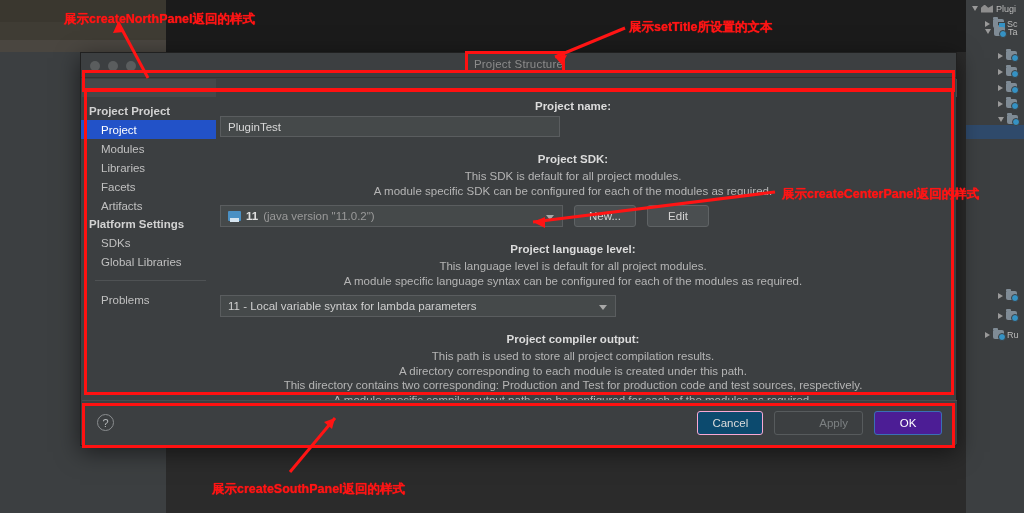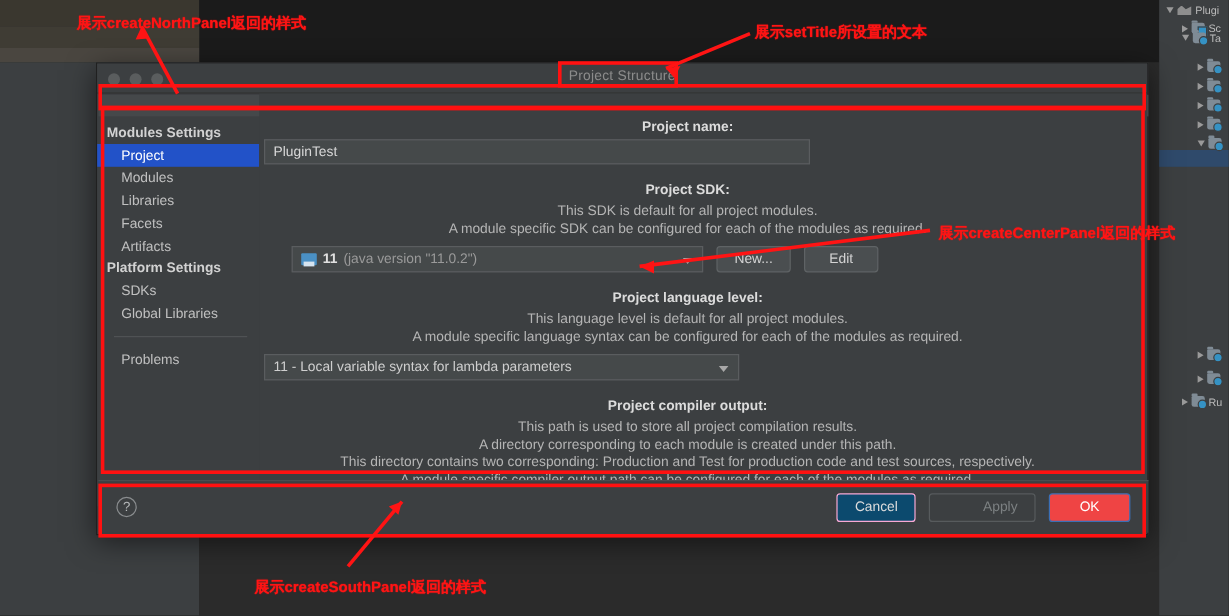--- a/index.html
+++ b/index.html
@@ -69,21 +69,21 @@
   #center { flex: 1; background: #3c3f41; padding: 22px 30px 0 4px; position: relative; }
   .fld-label { font-size: 11.5px; font-weight: bold; color: #dcdcdc; margin-bottom: 4px; }
   .fld-desc  { font-size: 11.5px; color: #b5b5b5; line-height: 14.5px; }
   .block { margin-bottom: 3px; text-align: center; }
   .spacer-lg { height: 13px; }
   .spacer-sm { height: 7px; }
 
   .txtinput { height: 21px; background: #45494a; border: 1px solid #5a5d5f;
               color: #d8d8d8; font-size: 11.5px; display: flex; align-items: center;
               padding: 0 7px; }
-  #project-name-input { width: 455px; }
+  #project-name-input { width: 340px; }
   #out-path-input { width: 610px; position: relative; padding-right: 24px; }
   .fold-btn { position: absolute; right: 4px; top: 3px; width: 14px; height: 11px;
               background: #6f7478; border-radius: 1px 2px 2px 2px; }
   .fold-btn::before { content: ""; position: absolute; left: 0; top: -2px; width: 6px;
                       height: 2px; background: #6f7478; border-radius: 1px 1px 0 0; }
 
   .combo { height: 22px; background: #45494a; border: 1px solid #5a5d5f; color: #cfcfcf;
            font-size: 11.5px; display: flex; align-items: center; padding: 0 7px;
            position: relative; }
   .combo .caret { position: absolute; right: 8px; top: 9px; width: 0; height: 0;
@@ -91,39 +91,39 @@
                   border-top: 5px solid #a8a8a8; }
   #sdk-combo { width: 343px; }
   #lang-combo { width: 396px; }
   .sdk-icon { width: 13px; height: 10px; margin-right: 5px; background: #4a90c4;
               border-radius: 1px; position: relative; flex: none; }
   .sdk-icon::after { content: ""; position: absolute; left: 2px; bottom: -1px; width: 9px;
                      height: 4px; background: #d6e4ef; }
   .sdk-main { color: #e0e0e0; font-weight: bold; margin-right: 5px; }
   .sdk-sub { color: #9a9a9a; }
 
-  .row { display: flex; align-items: center; gap: 11px; margin-left: 23px; }
+  .row { display: flex; align-items: center; gap: 11px; }
   .smallbtn { height: 22px; min-width: 62px; padding: 0 14px; background: #4a4e50;
               border: 1px solid #5f6365; border-radius: 3px; color: #d4d4d4;
               font-size: 11.5px; display: flex; align-items: center; justify-content: center; }
 
   
   #south { position: absolute; left: 1px; bottom: 1px; width: 875px; height: 44px;
            background: #3c3f41; border-top: 1px solid #4b4e50;
            display: flex; align-items: center; padding: 0 15px; }
   #help-btn { width: 17px; height: 17px; border-radius: 50%; border: 1px solid #8a8d8f;
               color: #b6b9bb; font-size: 11px; display: flex; align-items: center;
               justify-content: center; }
   #south-spacer { flex: 1; }
   .dlgbtn { height: 24px; min-width: 64px; padding: 0 14px; border-radius: 3px;
             font-size: 11.5px; display: flex; align-items: center; justify-content: center;
             margin-left: 11px; }
   #cancel-btn { background: #0c4a6e; border: 1px solid #f9a8d4; color: #dcdcdc; }
   #apply-btn  { background: transparent; border: 1px solid #575b5d; color: #7c8082; padding-left: 44px; }
-  #ok-btn     { background: #ef4444; border: 1px solid #3a6fb5; color: #ffffff; min-width: 68px; }
+  #ok-btn     { background: #4c1d95; border: 1px solid #3a6fb5; color: #ffffff; min-width: 68px; }
 
   
   .anno-box { position: absolute; border: 3px solid #ff1111; pointer-events: none; }
   .anno-text { position: absolute; color: #ff1414; font-size: 12.5px; font-weight: bold;
                white-space: nowrap; text-shadow: 0 0 1px #ff1414; }
   .anno-svg { position: absolute; left: 0; top: 0; width: 1024px; height: 513px;
               pointer-events: none; }
 </style>
 </head>
 <body>
@@ -199,21 +199,21 @@
       <span class="tl-dot"></span>
     </div>
     <div id="dlg-title">Project Structure</div>
   </div>
 
   <div id="north-strip"></div>
 
   <div id="dlg-body">
 
     <div id="sidebar">
-      <div class="side-group">Modules Settings</div>
+      <div class="side-group">Project Project</div>
       <div class="side-item sel">Project</div>
       <div class="side-item">Modules</div>
       <div class="side-item">Libraries</div>
       <div class="side-item">Facets</div>
       <div class="side-item">Artifacts</div>
       <div class="side-group">Platform Settings</div>
       <div class="side-item">SDKs</div>
       <div class="side-item">Global Libraries</div>
       <div class="side-sep"></div>
       <div class="side-item">Problems</div>

